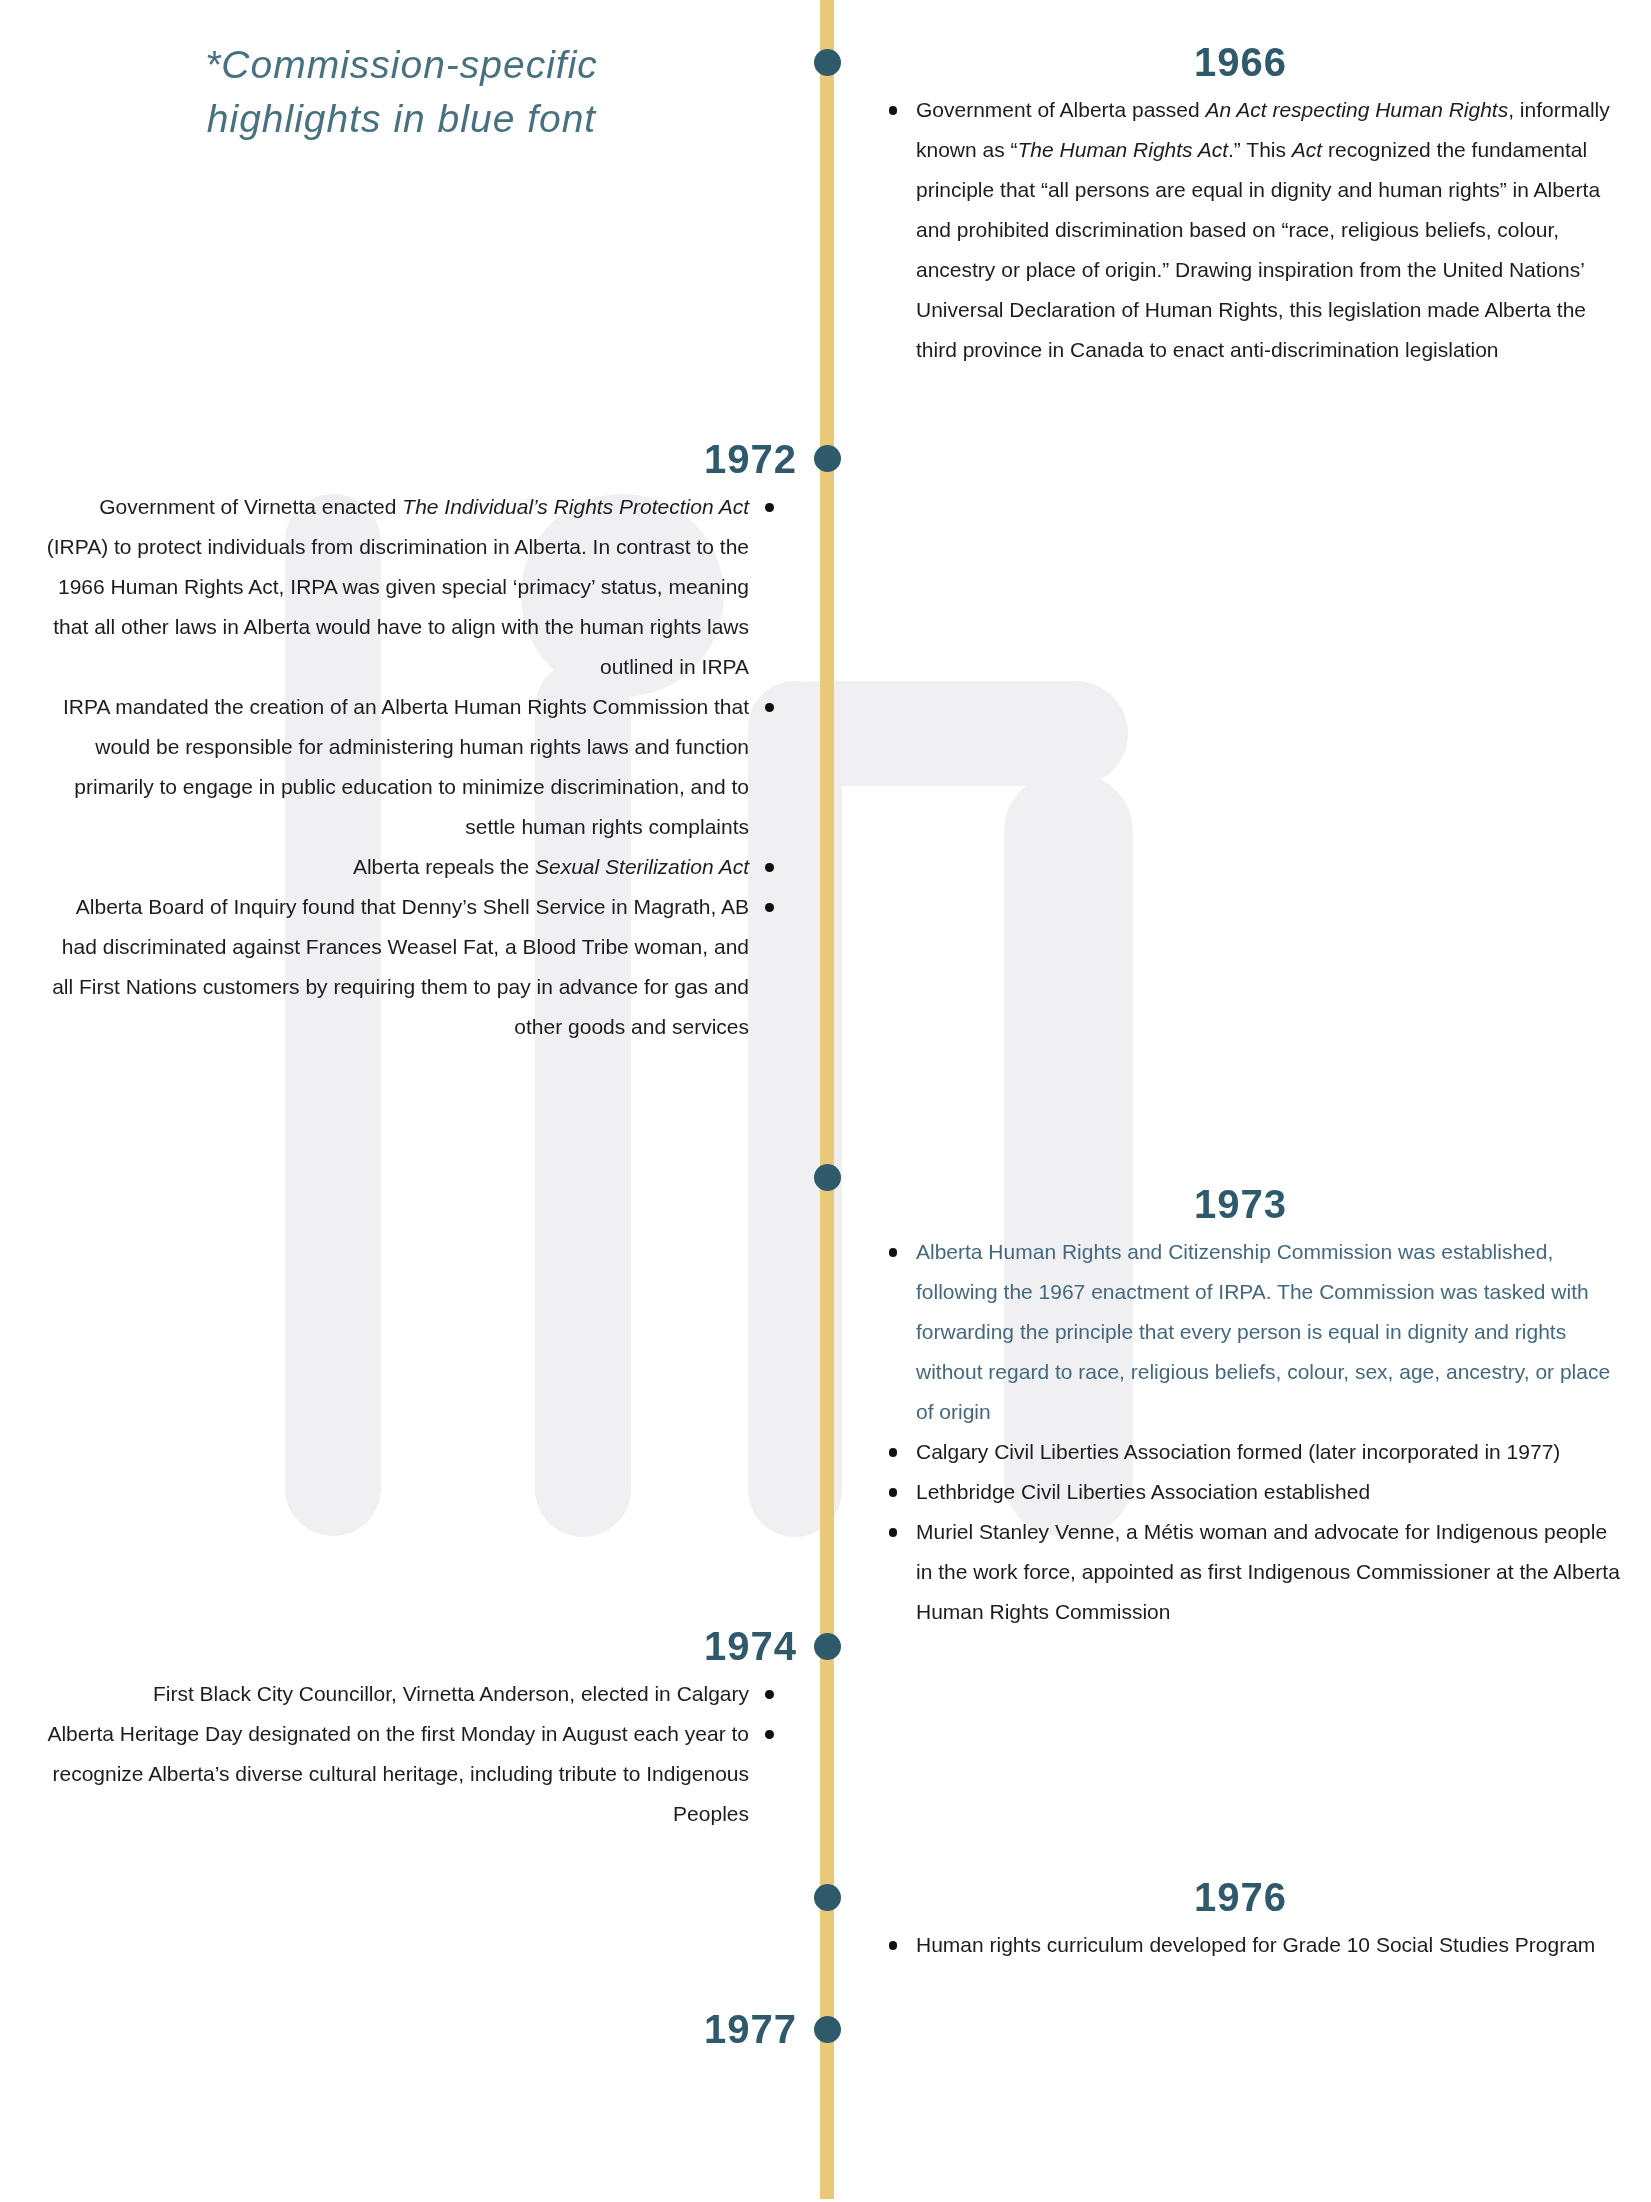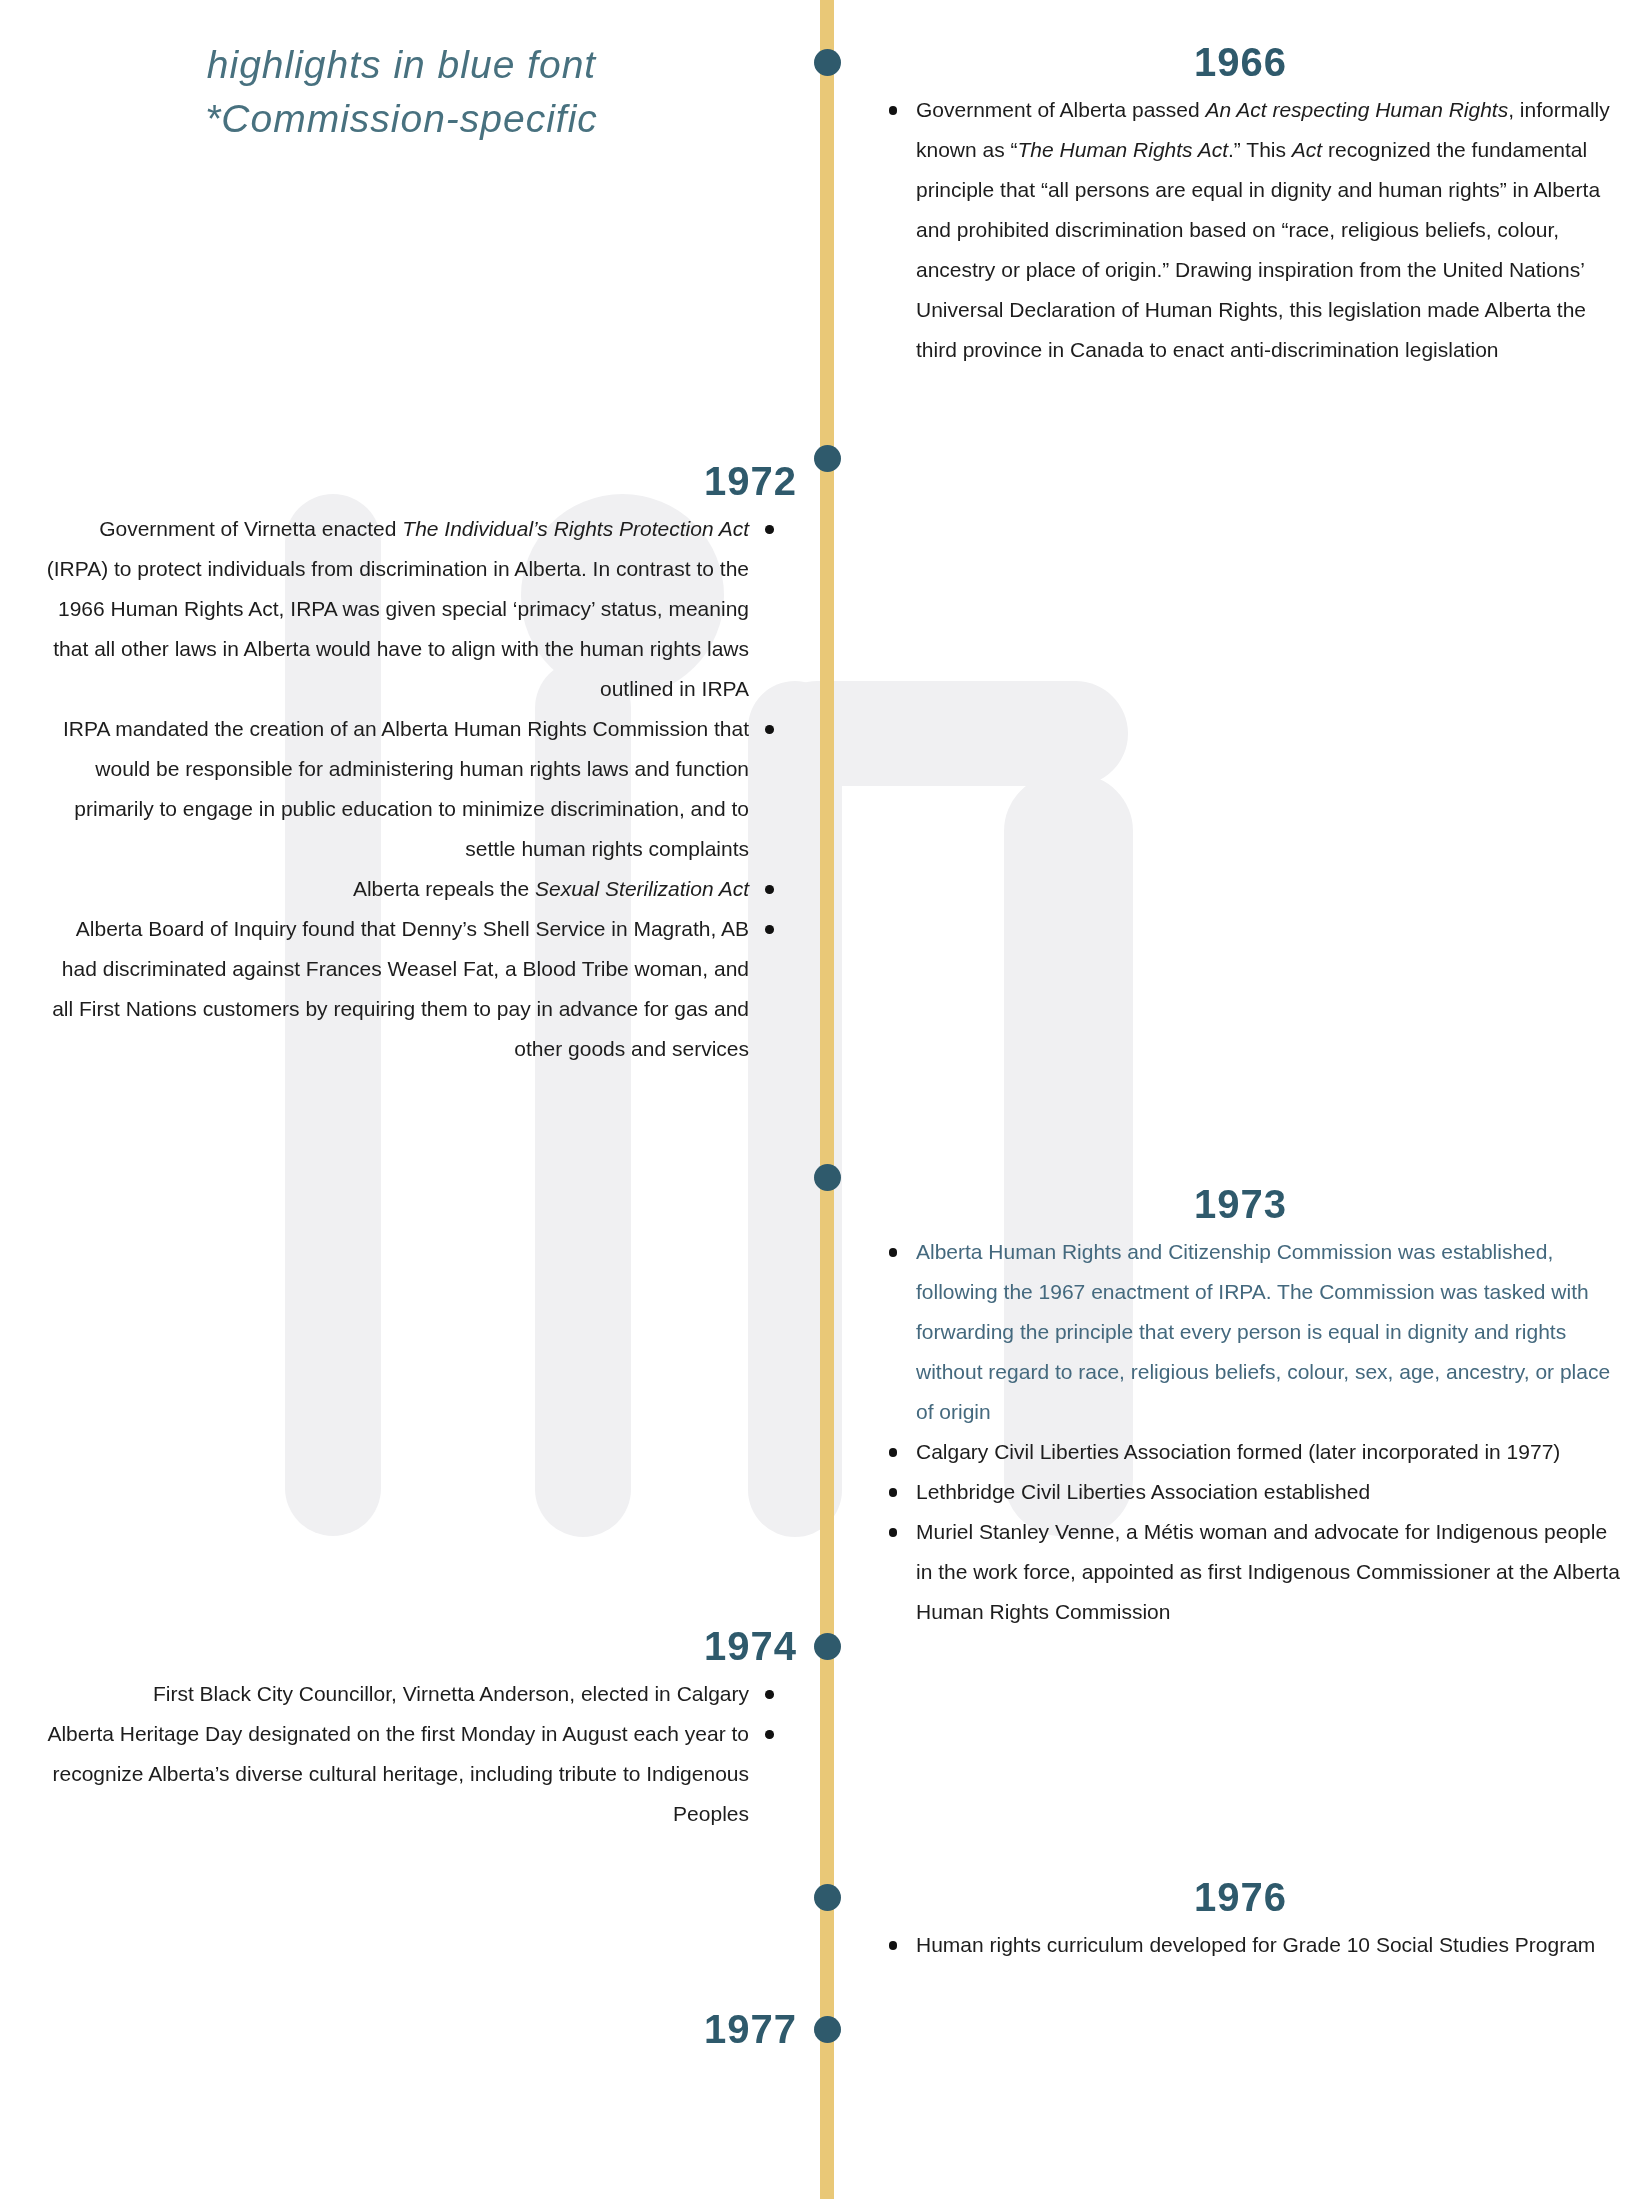--- a/index.html
+++ b/index.html
@@ -68,21 +68,21 @@
 
   .sec.left{left:38px;width:759px;}
   .sec.left h2{text-align:right;}
   .sec.left ul{margin-top:6.7px;margin-left:auto;margin-right:23px;width:736px;}
   .sec.left li{padding-right:25px;text-align:right;}
   .sec.left li::after{
     content:"";position:absolute;right:0;top:16.3px;width:8.6px;height:8.6px;border-radius:50%;background:#111;
   }
 
   .sec.s1966{top:41px;}
-  .sec.s1972{top:460px;}
+  .sec.s1972{top:438px;}
   .sec.s1973{top:1183px;}
   .sec.s1974{top:1625px;}
   .sec.s1976{top:1876px;}
   .sec.s1977{top:2008px;}
   .sec.s1977 ul{margin-top:13.4px;}
 </style>
 </head>
 <body>
 
 <div class="page">
@@ -99,22 +99,22 @@
   <div class="tl-line"></div>
 
   <div class="node n1966"></div>
   <div class="node n1972"></div>
   <div class="node n1973"></div>
   <div class="node n1974"></div>
   <div class="node n1976"></div>
   <div class="node n1977"></div>
 
   <div class="note">
+    <div>*Commission-specific</div>
     <div>highlights in blue font</div>
-    <div>*Commission-specific</div>
   </div>
 
   <section class="sec right s1966">
     <h2>1966</h2>
     <ul>
         <li><span>Government of Alberta passed </span><i>An Act respecting Human Rights</i><span>, informally known as “</span><i>The Human Rights Act</i><span>.” This </span><i>Act</i><span> recognized the fundamental principle that “all persons are equal in dignity and human rights” in Alberta and prohibited discrimination based on “race, religious beliefs, colour, ancestry or place of origin.” Drawing inspiration from the United Nations’ Universal Declaration of Human Rights, this legislation made Alberta the third province in Canada to enact anti-discrimination legislation</span></li>
       </ul>
   </section>
 
   <section class="sec left s1972">

